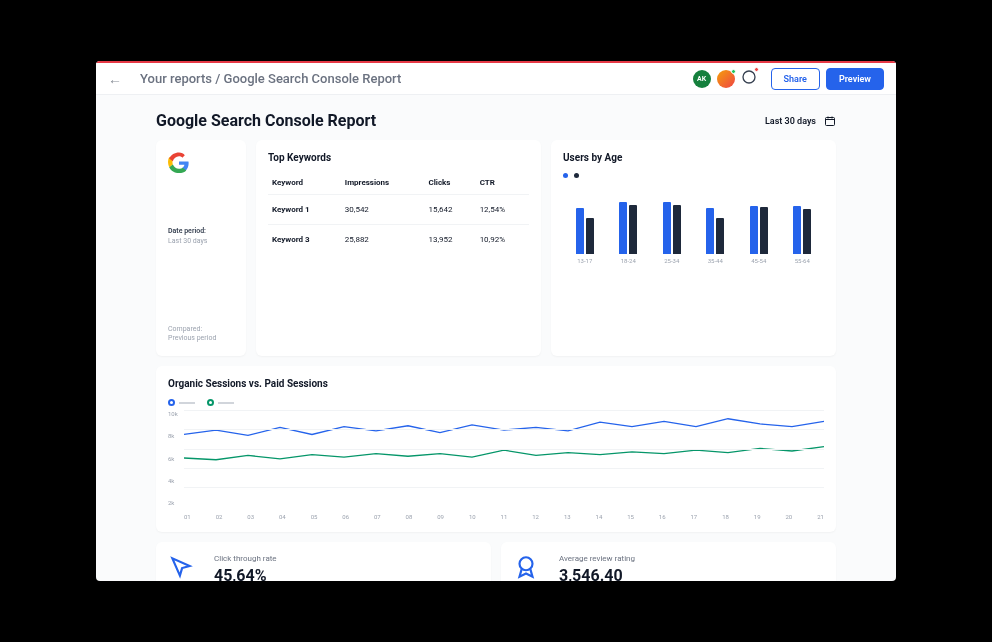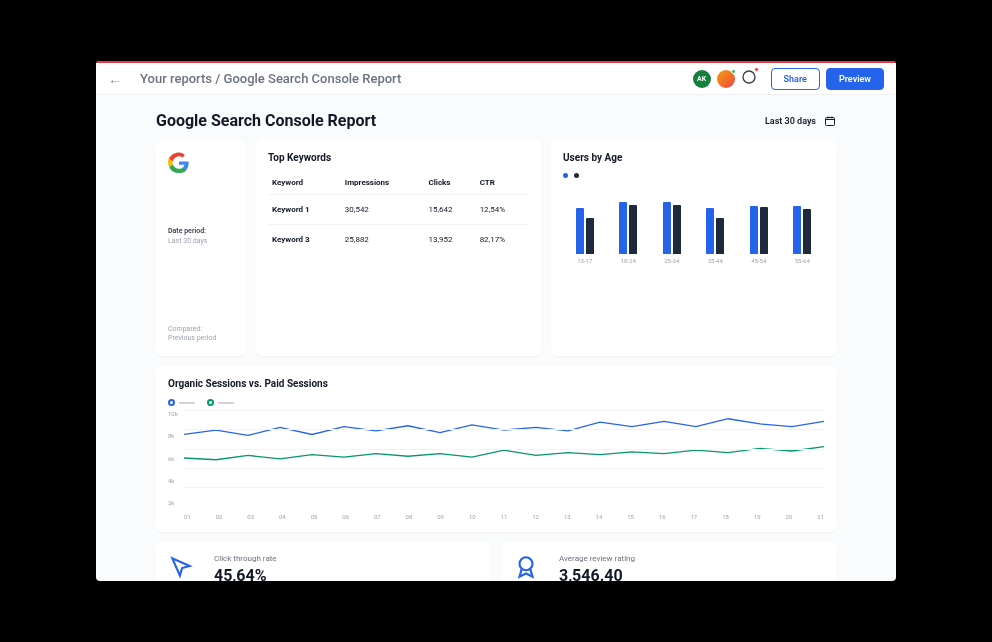--- a/index.html
+++ b/index.html
@@ -134,21 +134,21 @@
               <tr>
                 <td>Keyword 1</td>
                 <td>30,542</td>
                 <td>15,642</td>
                 <td>12,54%</td>
               </tr>
               <tr>
                 <td>Keyword 3</td>
                 <td>25,882</td>
                 <td>13,952</td>
-                <td>82,17%</td>
+                <td>10,92%</td>
               </tr>
             </tbody>
         </table>
       </div>
 
       <div class="card agecard">
         <div class="ctitle">Users by Age</div>
         <div class="legend-dots">
           <div class="ld" style="background:#2563eb"></div>
           <div class="ld" style="background:#1e293b"></div>

